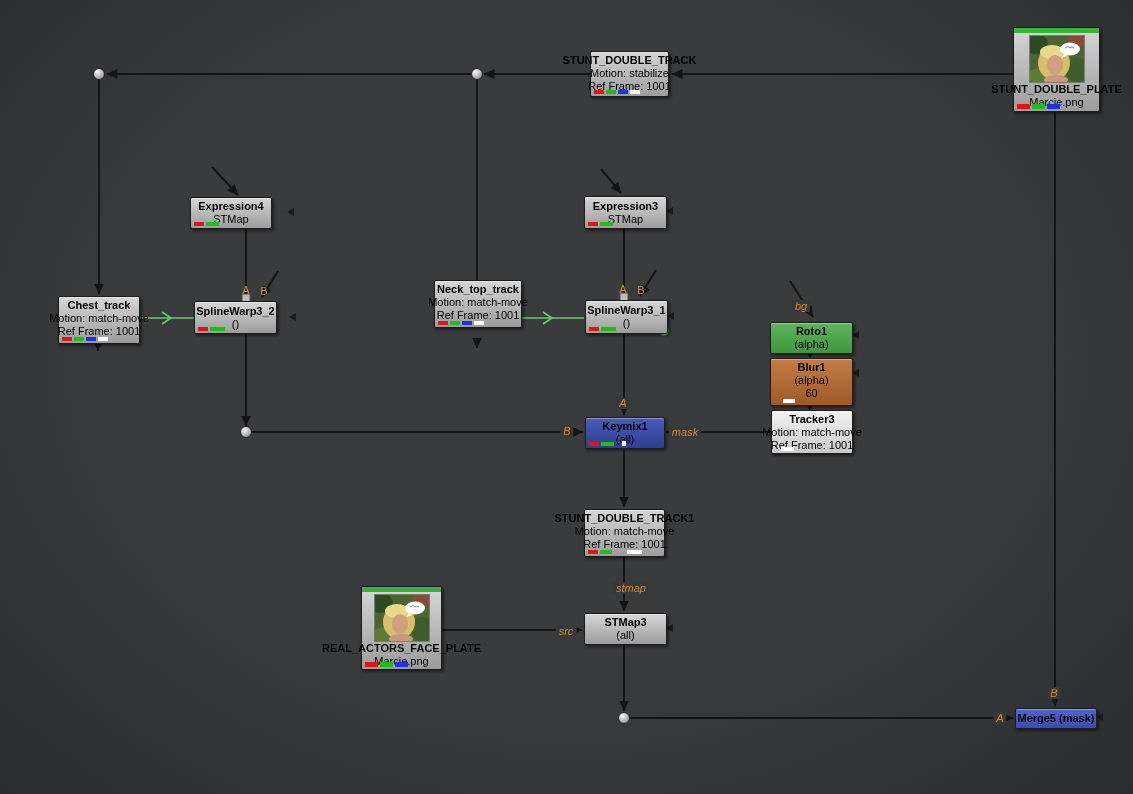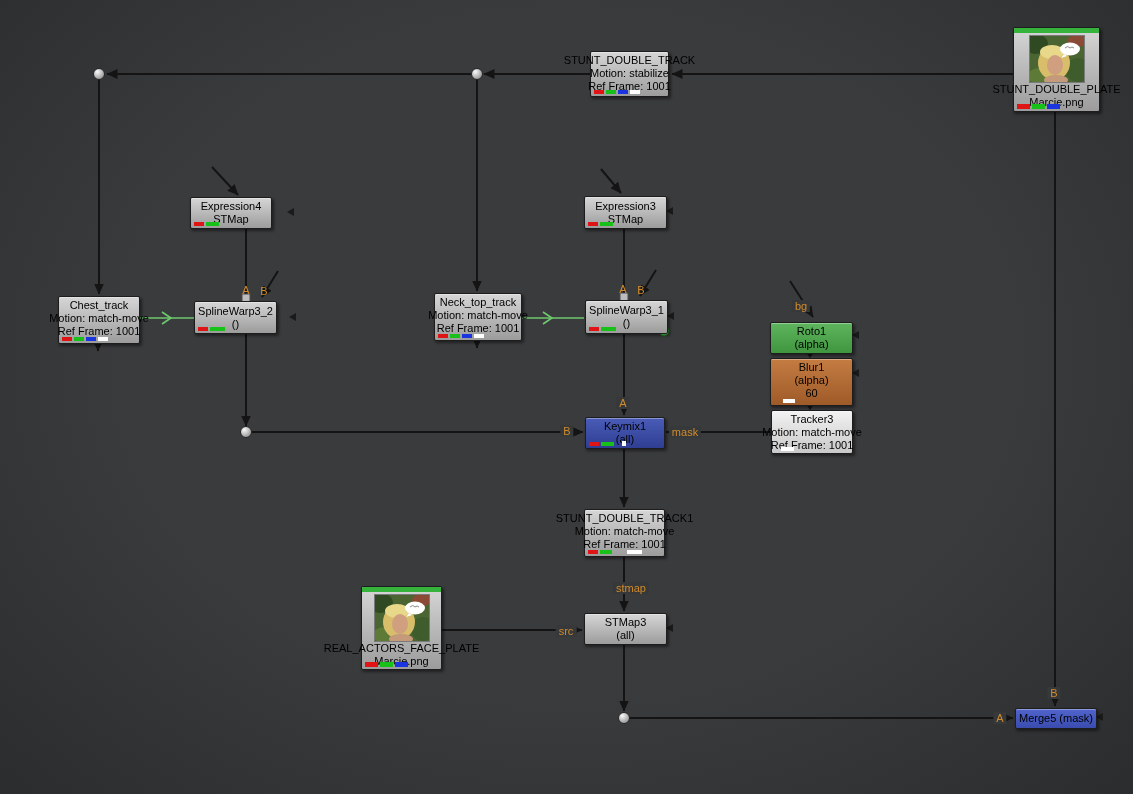--- a/index.html
+++ b/index.html
@@ -14,42 +14,42 @@
   .glink{stroke:var(--expression_link);stroke-width:1.6;fill:none;}
   .masktri{fill:#1a1a1a;}
   .asquare{fill:#bdbdbd;stroke:#4a4a4a;stroke-width:1;}
 
   .node{
     position:absolute;z-index:2;border:1px solid #1d1d1d;border-radius:2px;
     display:flex;flex-direction:column;align-items:center;justify-content:center;
     font-size:11px;color:#000;
     box-shadow:inset 0 1px 0 rgba(255,255,255,.35), 1.5px 2px 3px rgba(0,0,0,.45);
   }
-  .node .ttl{font-weight:normal;white-space:nowrap;line-height:13px;}
+  .node .ttl{font-weight:bold;white-space:nowrap;line-height:13px;}
   .node .ln{white-space:nowrap;line-height:13px;}
   .gray{background:linear-gradient(var(--node_gray_top),var(--node_gray_bottom));}
   .selected{background:linear-gradient(var(--node_selected_top),var(--node_selected_bottom));}
   .blue{background:linear-gradient(var(--keymix_blue_top),var(--keymix_blue_bottom));}
   .blue2{background:linear-gradient(var(--merge_blue_top),var(--merge_blue_bottom));}
   .green{background:linear-gradient(var(--roto_green_top),var(--roto_green_bottom));}
   .orange{background:linear-gradient(var(--blur_orange_top),var(--blur_orange_bottom));}
   .topalign{justify-content:flex-start;padding-top:2px;}
 
   .read{justify-content:flex-start;padding:0;}
   .readbar{width:100%;height:5px;background:var(--read_bar_green);border-radius:1px 1px 0 0;}
   .thumb{width:54px;height:46px;margin-top:2px;border:1px solid #7a7a7a;background:#4a6532;}
 
   .chips{position:absolute;left:3px;bottom:2px;display:flex;gap:2px;align-items:flex-end;z-index:3;}
   .chips i{display:block;width:10px;height:4px;}
 
   .port{
     position:absolute;transform:translate(-50%,-50%);z-index:4;
     font-size:11px;color:var(--port_label);white-space:nowrap;
   }
-  .port.bgp{background:#37383a;padding:0 3px;}
+  .port.bgp{background:#37383a;padding:0 3px;font-style:italic;}
 </style>
 </head>
 <body>
 
 <div class="canvas">
 
   <svg class="wires" width="1133" height="794">
     <defs>
       <marker id="arr" markerUnits="userSpaceOnUse" markerWidth="12" markerHeight="10" refX="10.5" refY="5" orient="auto">
         <path d="M0,0 L11,5 L0,10 Z" class="arrowhead"></path>
@@ -180,21 +180,21 @@
 
   <div class="node gray" style="left:194px;top:301px;width:81px;height:31px">
     <div class="ttl">SplineWarp3_2</div>
     <div class="ln">()</div>
     <div class="chips">
       <i style="background: rgb(224, 20, 20);"></i>
         <i style="width: 15px; background: rgb(23, 193, 23);"></i>
     </div>
   </div>
 
-  <div class="node gray topalign" style="left:434px;top:293px;width:86px;height:44px">
+  <div class="node gray topalign" style="left:434px;top:280px;width:86px;height:44px">
     <div class="ttl">Neck_top_track</div>
     <div class="ln">Motion: match-move</div>
     <div class="ln">Ref Frame: 1001</div>
     <div class="chips">
       <i style="background: rgb(224, 20, 20);"></i>
         <i style="background: rgb(23, 193, 23);"></i>
         <i style="background: rgb(26, 53, 224);"></i>
         <i style="background: rgb(255, 255, 255);"></i>
     </div>
   </div>

